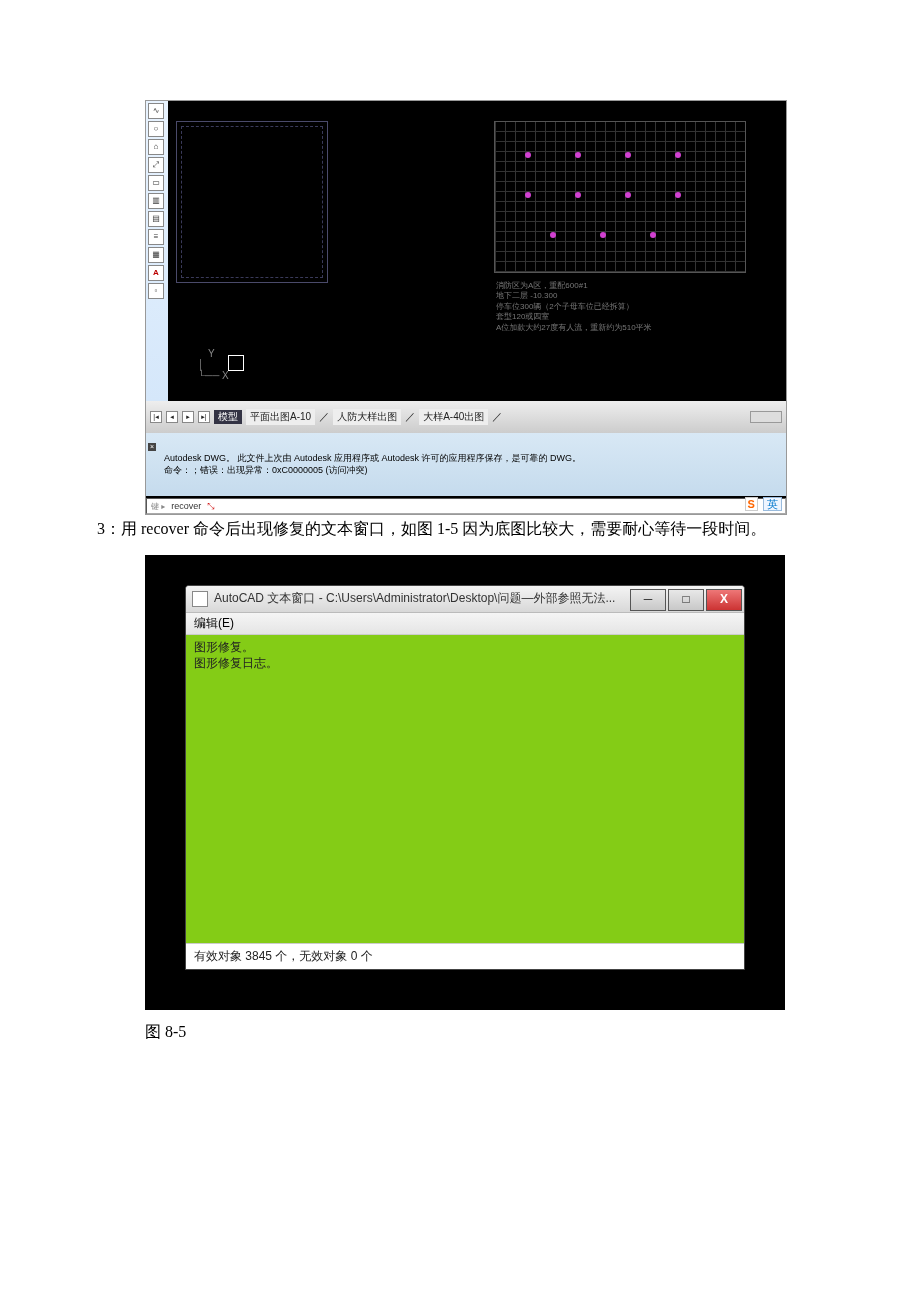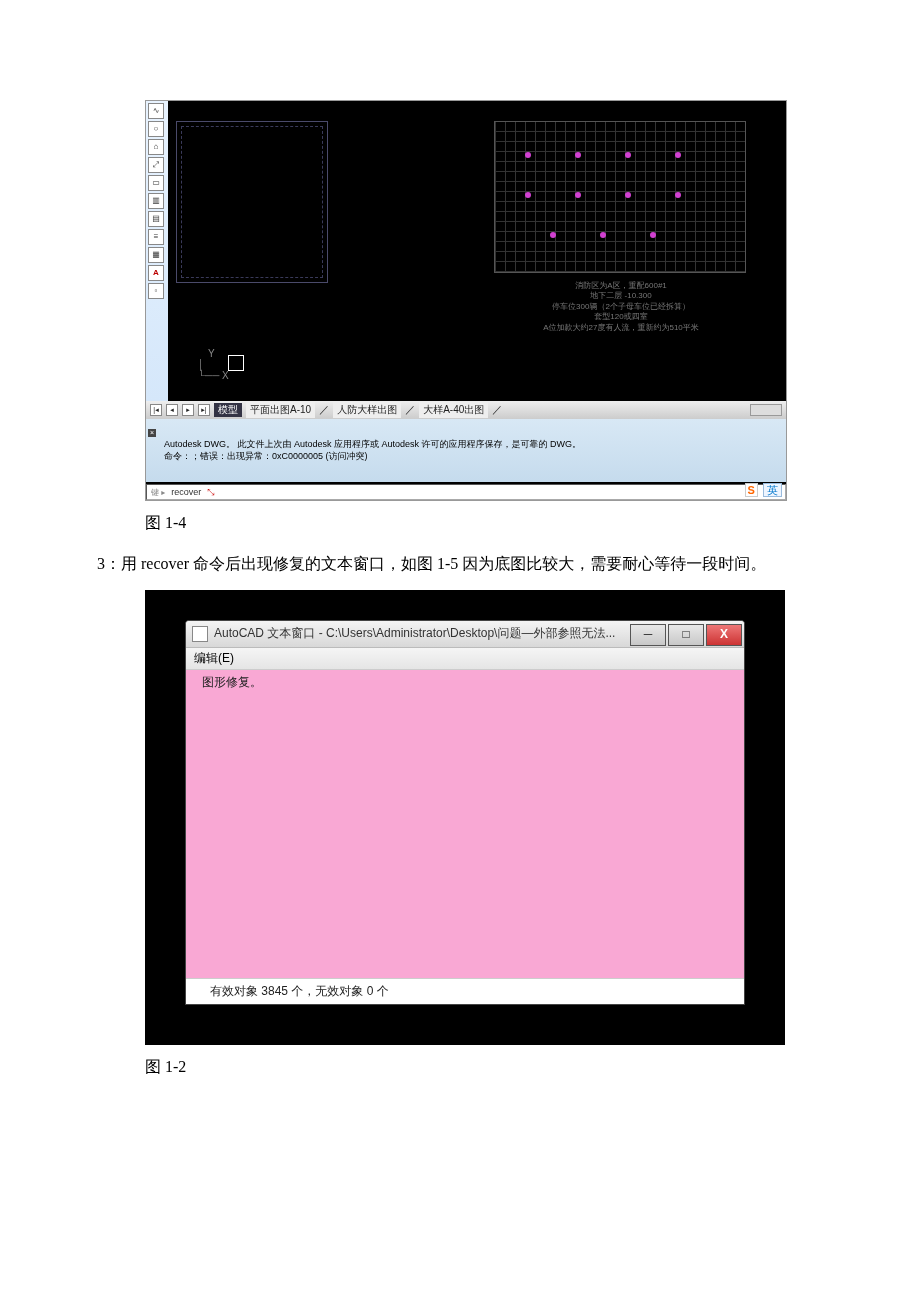--- a/index.html
+++ b/index.html
@@ -52,28 +52,28 @@
   .dwg-right {
     position:absolute; right:40px; top:20px; width:250px; height:150px;
     border:1px solid #555;
     background:
       repeating-linear-gradient(0deg, #333 0 1px, transparent 1px 10px),
       repeating-linear-gradient(90deg, #333 0 1px, transparent 1px 10px);
   }
   .dot { position:absolute; width:6px; height:6px; background:#d040d0; border-radius:50%; }
   .caption-block {
     position:absolute; right:40px; top:180px; width:250px;
-    color:#777; font-size:8px; text-align:center; line-height:1.3;
+    color:#777; font-size:8px; line-height:1.3;
   }
   .ucs {
     position:absolute; left:30px; bottom:20px; color:#888; font-size:10px;
   }
   .tabbar {
     background: linear-gradient(to bottom,#eee,#ccc);
-    color:#222; font-size:10px; padding:0 4px; height:18px; line-height:14px;
+    color:#222; font-size:10px; padding:0 4px; height:32px; line-height:14px;
     display:flex; align-items:center; gap:4px;
   }
   .tab-btn { display:inline-block; width:10px; height:10px; border:1px solid #888; background:#fff; font-size:7px; text-align:center; line-height:10px; }
   .tab-model { background:#334; color:#fff; padding:0 4px; }
   .tab { background:#eee; padding:1px 4px; }
   .tabbar-scroll { margin-left:auto; width:30px; height:10px; background:#ddd; border:1px solid #999; }
   .cmd-area {
     background: linear-gradient(to bottom,#d8e8f5,#c5dbed);
     font-size:9px; color:#000; padding:20px 4px; line-height:1.3;
     position:relative;
@@ -129,25 +129,25 @@
   .win-icon { width:14px; height:14px; border:1px solid #888; background:#fff; margin-right:6px; }
   .title-text { flex:1; white-space:nowrap; overflow:hidden; text-overflow:ellipsis; }
   .win-btns { display:flex; }
   .wb { width:34px; height:20px; margin:2px 2px 0 0; border:1px solid #555; background:linear-gradient(to bottom,#e8e8e8,#c8c8c8); font-size:12px; text-align:center; line-height:18px; color:#222; }
   .wb.close { background:linear-gradient(to bottom,#e77,#c33); color:#fff; font-weight:bold; }
   .menubar {
     background:linear-gradient(to bottom,#f5f5f5,#e5e5e5);
     font-size:12px; padding:2px 8px; border-bottom:1px solid #ccc;
   }
   .txt-body {
-    background:#f9a8d4; height:300px; padding:4px 16px; font-size:12px; color:#222; line-height:1.4;
+    background:#84cc16; height:300px; padding:4px 8px; font-size:12px; color:#222; line-height:1.4;
     font-family:"SimSun",serif;
   }
   .txt-status {
-    background:#fff; border-top:1px solid #ccc; padding:4px 24px; font-size:12px; color:#222;
+    background:#fff; border-top:1px solid #ccc; padding:4px 8px; font-size:12px; color:#222;
   }
 </style>
 </head>
 <body>
 
 <div class="page">
 
   <div class="fig1">
     <div class="fig1-top">
       <div class="toolbar">
@@ -218,41 +218,41 @@
       <span class="arrow">键 ▸</span>
       <span class="typed">recover</span>
       <span class="cmd-cursor">⤡</span>
     </div>
     <div class="ime">
       <span class="ime-s">S</span>
       <span class="ime-cn">英</span>
     </div>
   </div>
 
-  <div class="caption">图 1-4</div>
 
   <p class="para">3：用 recover 命令后出现修复的文本窗口，如图 1-5 因为底图比较大，需要耐心等待一段时间。</p>
 
   <div class="fig2-wrap" style="position:relative">
     <div class="win">
       <div class="titlebar">
         <span class="win-icon"></span>
         <span class="title-text">AutoCAD 文本窗口 - C:\Users\Administrator\Desktop\问题—外部参照无法...</span>
         <div class="win-btns">
           <div class="wb">─</div>
           <div class="wb">□</div>
           <div class="wb close">X</div>
         </div>
       </div>
       <div class="menubar">
         <span>编辑(E)</span>
       </div>
       <div class="txt-body">
         <div>图形修复。</div>
+        <div>图形修复日志。</div>
       </div>
       <div class="txt-status">有效对象 3845   个，无效对象 0       个</div>
     </div>
   </div>
 
-  <div class="caption">图 1-2</div>
+  <div class="caption">图 8-5</div>
 
 
 </div>
 
 </body></html>

